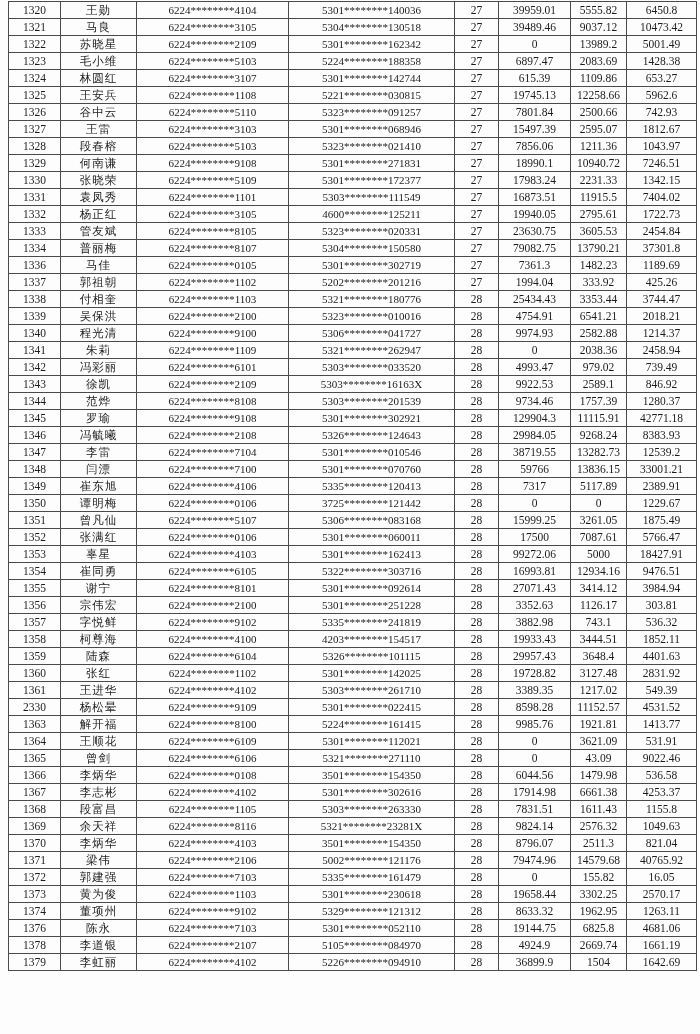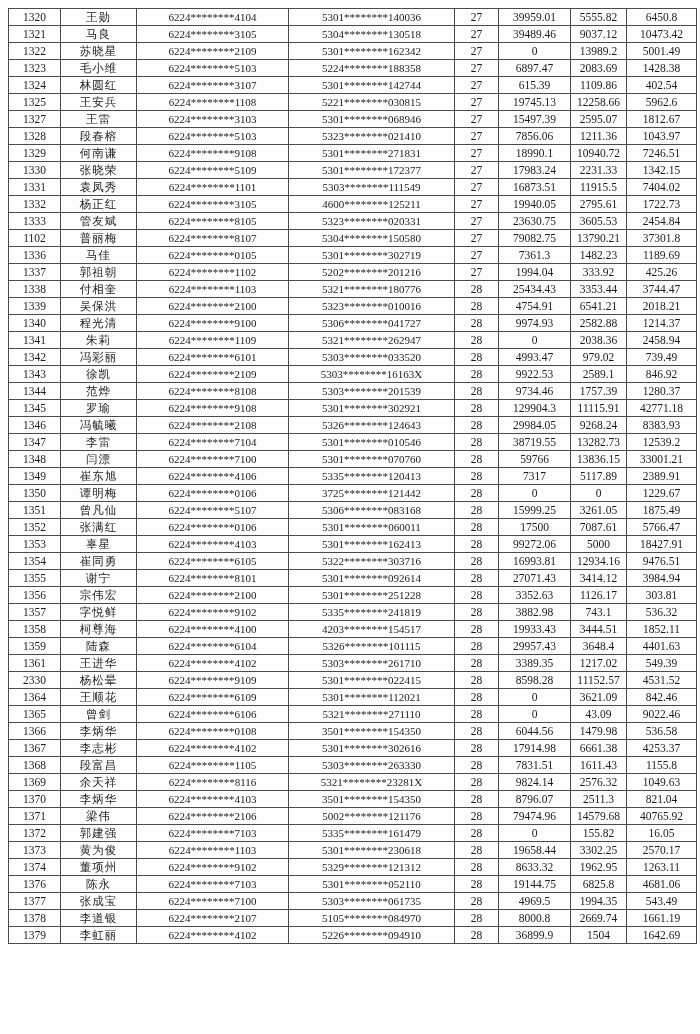--- a/index.html
+++ b/index.html
@@ -6,21 +6,21 @@
     margin: 0;
     padding: 0;
     width: 700px;
     height: 1034px;
     overflow: hidden;
     background: #fdfdfd;
   }
   .table-wrap {
     position: absolute;
     left: 8px;
-    top: 8px;
+    top: 1px;
     width: 688px;
   }
   table.data-table {
     border-collapse: collapse;
     table-layout: fixed;
     width: 688px;
     font-family: "Liberation Serif", "DejaVu Serif", serif;
     font-size: 11.5px;
     color: #1c1c1c;
   }
@@ -94,33 +94,43 @@
           <td class="col-amount-c">1428.38</td>
         </tr>
         <tr>
           <td class="col-no">1324</td>
           <td class="col-name">林圆红</td>
           <td class="col-card">6224********3107</td>
           <td class="col-id">5301********142744</td>
           <td class="col-count">27</td>
           <td class="col-amount-a">615.39</td>
           <td class="col-amount-b">1109.86</td>
-          <td class="col-amount-c">402.54</td>
+          <td class="col-amount-c">653.27</td>
         </tr>
         <tr>
           <td class="col-no">1325</td>
           <td class="col-name">王安兵</td>
           <td class="col-card">6224********1108</td>
           <td class="col-id">5221********030815</td>
           <td class="col-count">27</td>
           <td class="col-amount-a">19745.13</td>
           <td class="col-amount-b">12258.66</td>
           <td class="col-amount-c">5962.6</td>
         </tr>
         <tr>
+          <td class="col-no">1326</td>
+          <td class="col-name">谷中云</td>
+          <td class="col-card">6224********5110</td>
+          <td class="col-id">5323********091257</td>
+          <td class="col-count">27</td>
+          <td class="col-amount-a">7801.84</td>
+          <td class="col-amount-b">2500.66</td>
+          <td class="col-amount-c">742.93</td>
+        </tr>
+        <tr>
           <td class="col-no">1327</td>
           <td class="col-name">王雷</td>
           <td class="col-card">6224********3103</td>
           <td class="col-id">5301********068946</td>
           <td class="col-count">27</td>
           <td class="col-amount-a">15497.39</td>
           <td class="col-amount-b">2595.07</td>
           <td class="col-amount-c">1812.67</td>
         </tr>
         <tr>
@@ -177,21 +187,21 @@
           <td class="col-no">1333</td>
           <td class="col-name">管友斌</td>
           <td class="col-card">6224********8105</td>
           <td class="col-id">5323********020331</td>
           <td class="col-count">27</td>
           <td class="col-amount-a">23630.75</td>
           <td class="col-amount-b">3605.53</td>
           <td class="col-amount-c">2454.84</td>
         </tr>
         <tr>
-          <td class="col-no">1102</td>
+          <td class="col-no">1334</td>
           <td class="col-name">普丽梅</td>
           <td class="col-card">6224********8107</td>
           <td class="col-id">5304********150580</td>
           <td class="col-count">27</td>
           <td class="col-amount-a">79082.75</td>
           <td class="col-amount-b">13790.21</td>
           <td class="col-amount-c">37301.8</td>
         </tr>
         <tr>
           <td class="col-no">1336</td>
@@ -427,48 +437,68 @@
           <td class="col-no">1359</td>
           <td class="col-name">陆森</td>
           <td class="col-card">6224********6104</td>
           <td class="col-id">5326********101115</td>
           <td class="col-count">28</td>
           <td class="col-amount-a">29957.43</td>
           <td class="col-amount-b">3648.4</td>
           <td class="col-amount-c">4401.63</td>
         </tr>
         <tr>
+          <td class="col-no">1360</td>
+          <td class="col-name">张红</td>
+          <td class="col-card">6224********1102</td>
+          <td class="col-id">5301********142025</td>
+          <td class="col-count">28</td>
+          <td class="col-amount-a">19728.82</td>
+          <td class="col-amount-b">3127.48</td>
+          <td class="col-amount-c">2831.92</td>
+        </tr>
+        <tr>
           <td class="col-no">1361</td>
           <td class="col-name">王进华</td>
           <td class="col-card">6224********4102</td>
           <td class="col-id">5303********261710</td>
           <td class="col-count">28</td>
           <td class="col-amount-a">3389.35</td>
           <td class="col-amount-b">1217.02</td>
           <td class="col-amount-c">549.39</td>
         </tr>
         <tr>
           <td class="col-no">2330</td>
           <td class="col-name">杨松晕</td>
           <td class="col-card">6224********9109</td>
           <td class="col-id">5301********022415</td>
           <td class="col-count">28</td>
           <td class="col-amount-a">8598.28</td>
           <td class="col-amount-b">11152.57</td>
           <td class="col-amount-c">4531.52</td>
         </tr>
         <tr>
+          <td class="col-no">1363</td>
+          <td class="col-name">解开福</td>
+          <td class="col-card">6224********8100</td>
+          <td class="col-id">5224********161415</td>
+          <td class="col-count">28</td>
+          <td class="col-amount-a">9985.76</td>
+          <td class="col-amount-b">1921.81</td>
+          <td class="col-amount-c">1413.77</td>
+        </tr>
+        <tr>
           <td class="col-no">1364</td>
           <td class="col-name">王顺花</td>
           <td class="col-card">6224********6109</td>
           <td class="col-id">5301********112021</td>
           <td class="col-count">28</td>
           <td class="col-amount-a">0</td>
           <td class="col-amount-b">3621.09</td>
-          <td class="col-amount-c">842.46</td>
+          <td class="col-amount-c">531.91</td>
         </tr>
         <tr>
           <td class="col-no">1365</td>
           <td class="col-name">曾剑</td>
           <td class="col-card">6224********6106</td>
           <td class="col-id">5321********271110</td>
           <td class="col-count">28</td>
           <td class="col-amount-a">0</td>
           <td class="col-amount-b">43.09</td>
           <td class="col-amount-c">9022.46</td>
@@ -567,36 +597,26 @@
           <td class="col-no">1376</td>
           <td class="col-name">陈永</td>
           <td class="col-card">6224********7103</td>
           <td class="col-id">5301********052110</td>
           <td class="col-count">28</td>
           <td class="col-amount-a">19144.75</td>
           <td class="col-amount-b">6825.8</td>
           <td class="col-amount-c">4681.06</td>
         </tr>
         <tr>
-          <td class="col-no">1377</td>
-          <td class="col-name">张成宝</td>
-          <td class="col-card">6224********7100</td>
-          <td class="col-id">5303********061735</td>
-          <td class="col-count">28</td>
-          <td class="col-amount-a">4969.5</td>
-          <td class="col-amount-b">1994.35</td>
-          <td class="col-amount-c">543.49</td>
-        </tr>
-        <tr>
           <td class="col-no">1378</td>
           <td class="col-name">李道银</td>
           <td class="col-card">6224********2107</td>
           <td class="col-id">5105********084970</td>
           <td class="col-count">28</td>
-          <td class="col-amount-a">8000.8</td>
+          <td class="col-amount-a">4924.9</td>
           <td class="col-amount-b">2669.74</td>
           <td class="col-amount-c">1661.19</td>
         </tr>
         <tr>
           <td class="col-no">1379</td>
           <td class="col-name">李虹丽</td>
           <td class="col-card">6224********4102</td>
           <td class="col-id">5226********094910</td>
           <td class="col-count">28</td>
           <td class="col-amount-a">36899.9</td>

